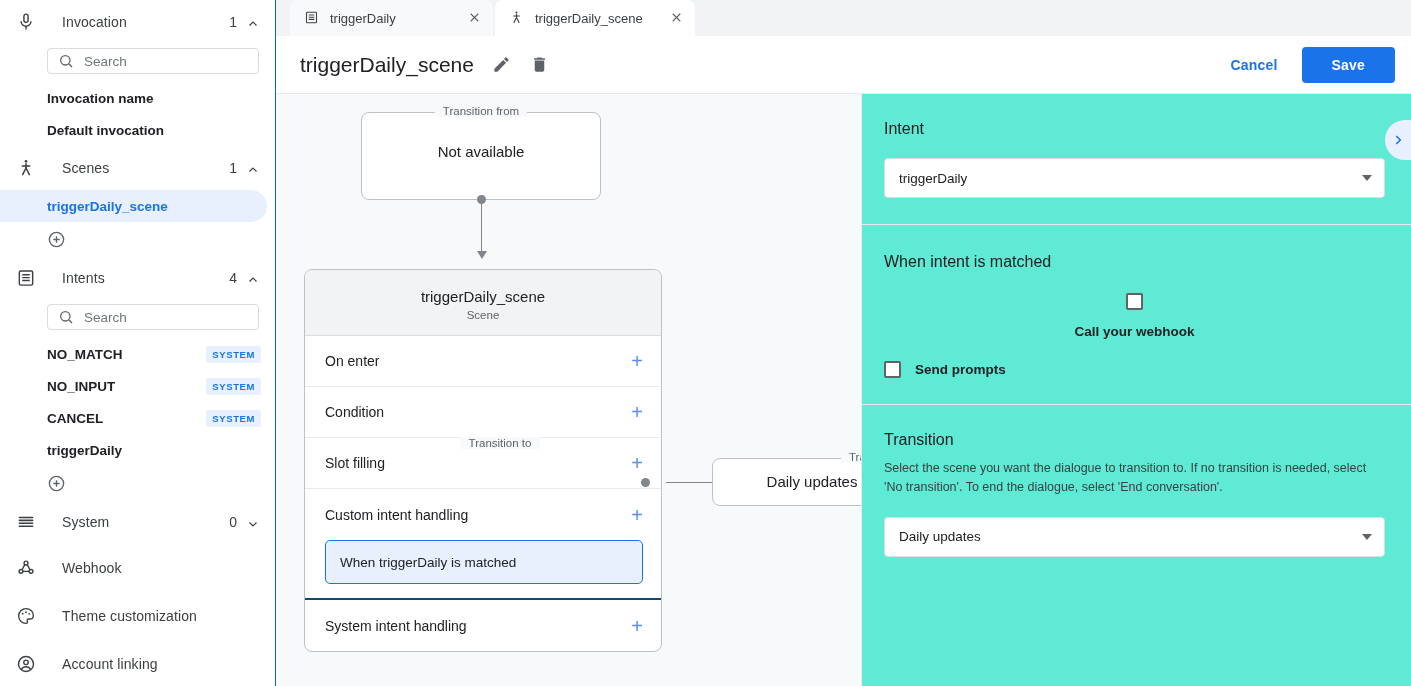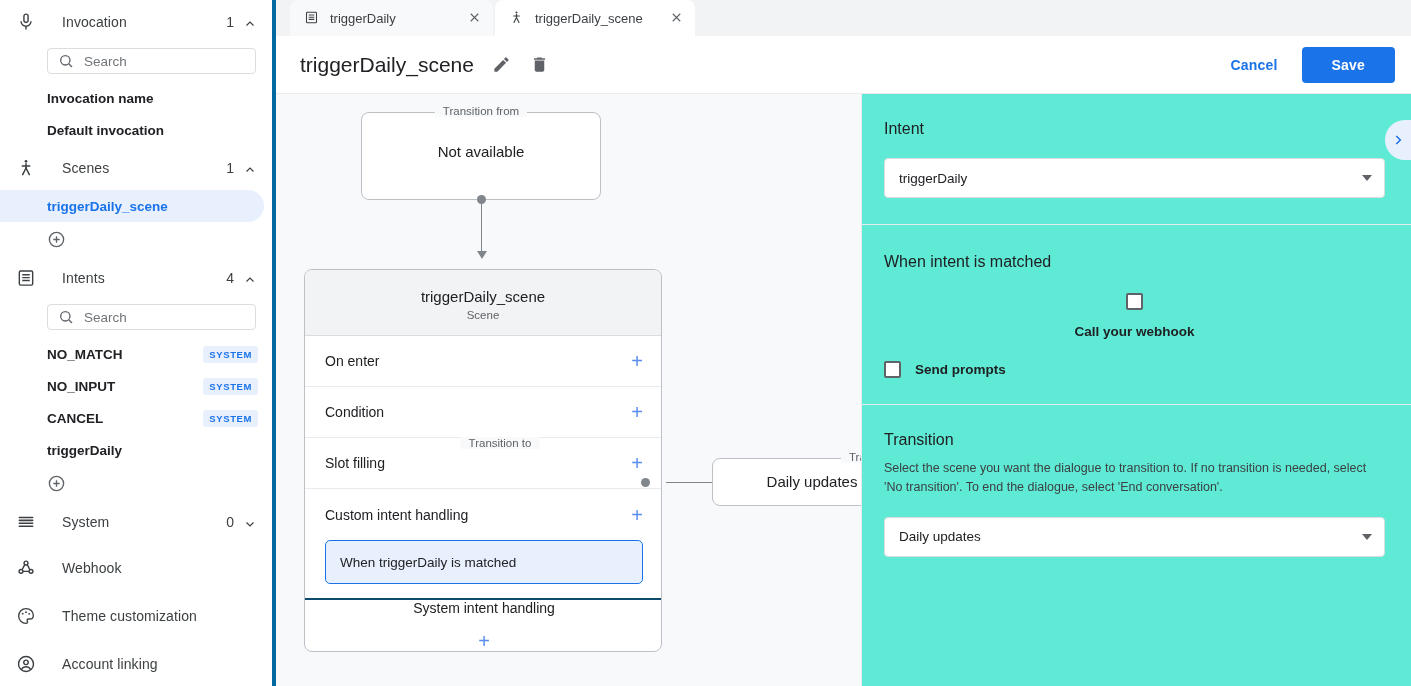--- a/index.html
+++ b/index.html
@@ -6,21 +6,21 @@
   html, body {
     width: 1411px; height: 686px;
     font-family: "Liberation Sans", sans-serif;
     background: #ffffff; overflow: hidden;
   }
   .app { position: relative; width: 1411px; height: 686px; display: flex; }
 
   
   .sidebar {
     width: 276px; height: 686px; background: #fff;
-    border-right: 4px solid #0369a1;
+    border-right: 1px solid #0369a1;
     position: relative; flex: 0 0 276px; overflow: hidden;
   }
   .nav-group-header {
     display: flex; align-items: center; height: 44px;
     padding: 0 16px 0 14px; cursor: pointer;
   }
   .nav-icon {
     width: 24px; height: 24px; flex: 0 0 24px;
     display: flex; align-items: center; justify-content: center;
     color: #3c4043;
@@ -150,21 +150,21 @@
     background: #f1f3f4; padding: 18px 0 14px; text-align: center;
     border-bottom: 1px solid #dadce0;
   }
   .scene-name { font-size: 15px; color: #202124; }
   .scene-sub { font-size: 11.5px; color: #5f6368; margin-top: 4px; }
   .scene-row {
     display: flex; align-items: center; height: 51px;
     padding: 0 18px 0 20px; border-bottom: 1px solid #e8eaed;
     font-size: 14px; color: #202124; cursor: pointer;
   }
-  .scene-row:last-child { border-bottom: none; flex-direction: column; }
+  .scene-row:last-child { border-bottom: none; }
   .scene-row .sr-label { flex: 1; }
   .plus-btn { font-size: 20px; color: #5a8dee; line-height: 1; cursor: pointer; font-weight: 300; }
   .custom-block { border-bottom: 2px solid #0c4a6e; padding-bottom: 14px; }
   .custom-block .scene-row { border-bottom: none; }
   .handler-chip {
     margin: 0 18px 0 20px; height: 44px; display: flex; align-items: center;
     padding: 0 14px; background: #e8f0fe; border: 1px solid #1a73e8;
     border-radius: 5px; font-size: 13.5px; color: #202124; cursor: pointer;
   }
 

